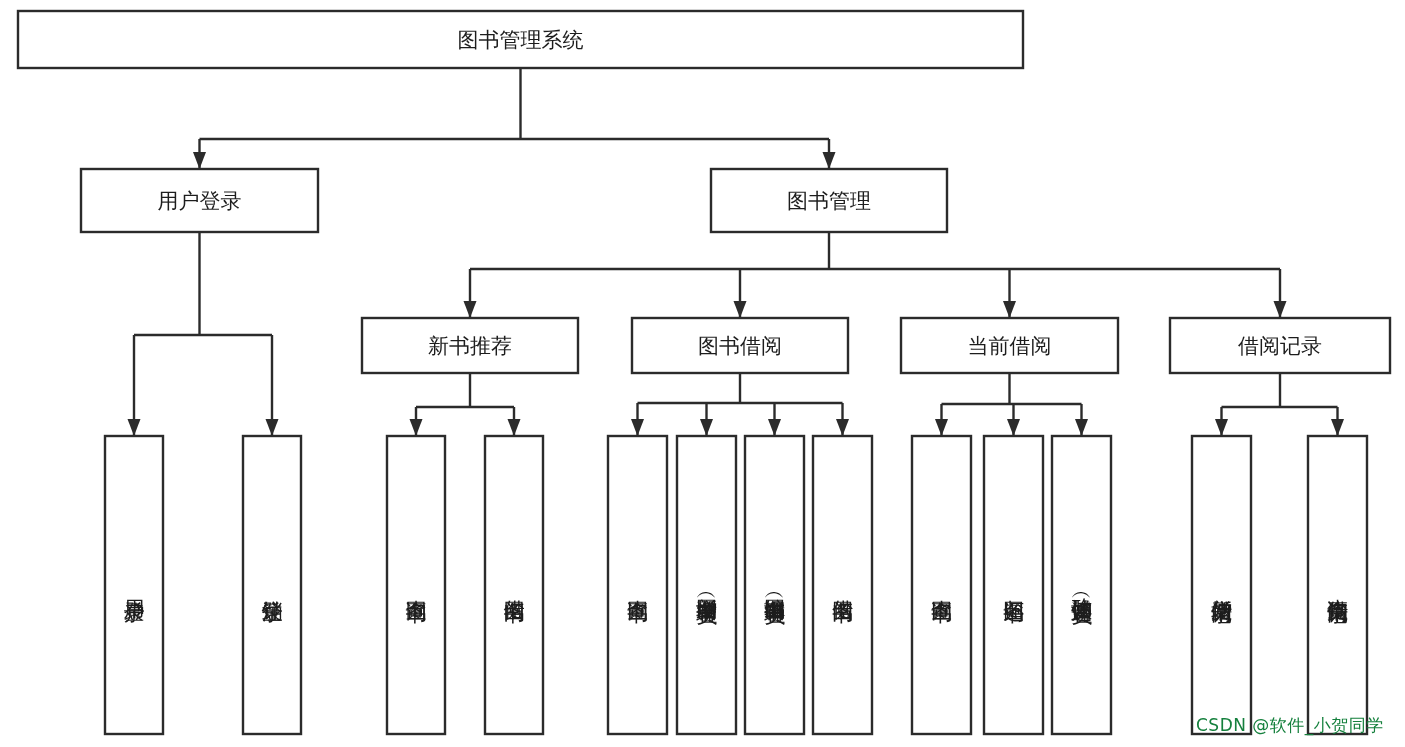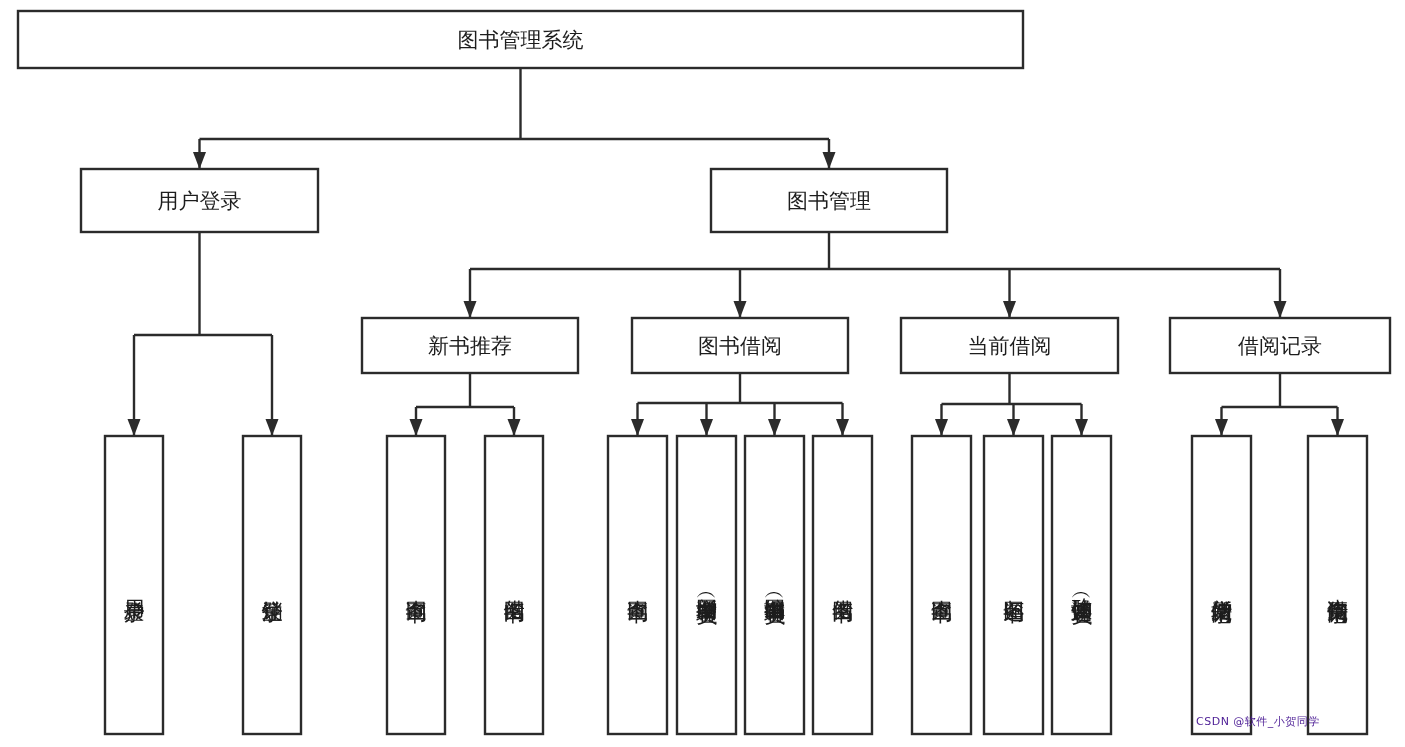--- a/index.html
+++ b/index.html
@@ -59,22 +59,22 @@
     line-height: 1.08;
     color: #1d1d1d;
     letter-spacing: 1px;
     white-space: nowrap;
     text-align: center;
     pointer-events: none;
   }
   .watermark {
     position: absolute;
     font-family: "DejaVu Sans", "Liberation Sans", sans-serif;
-    font-size: 11px;
-    color: #4c1d95;
+    font-size: 17px;
+    color: #15803d;
     white-space: nowrap;
     letter-spacing: 0.5px;
   }
 </style>
 </head>
 <body>
 
 <div id="diagram-root">
 
   <svg class="flow" viewBox="0 0 1405 747">

